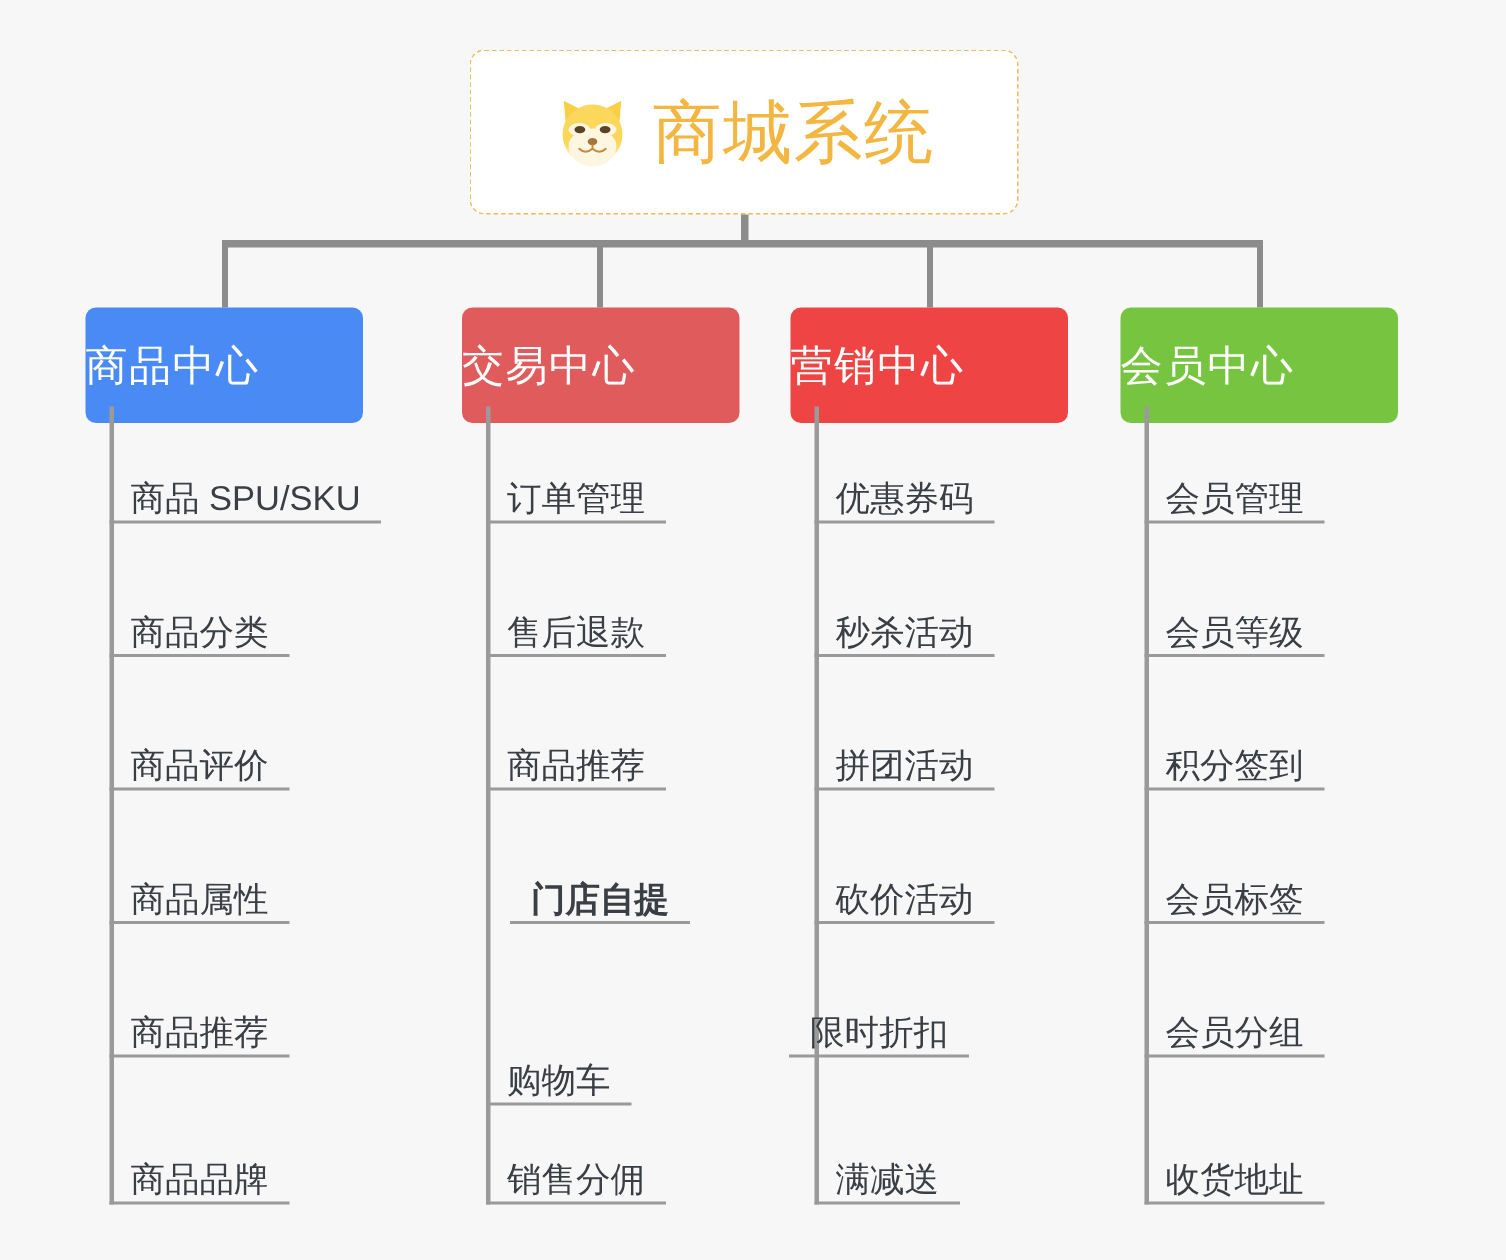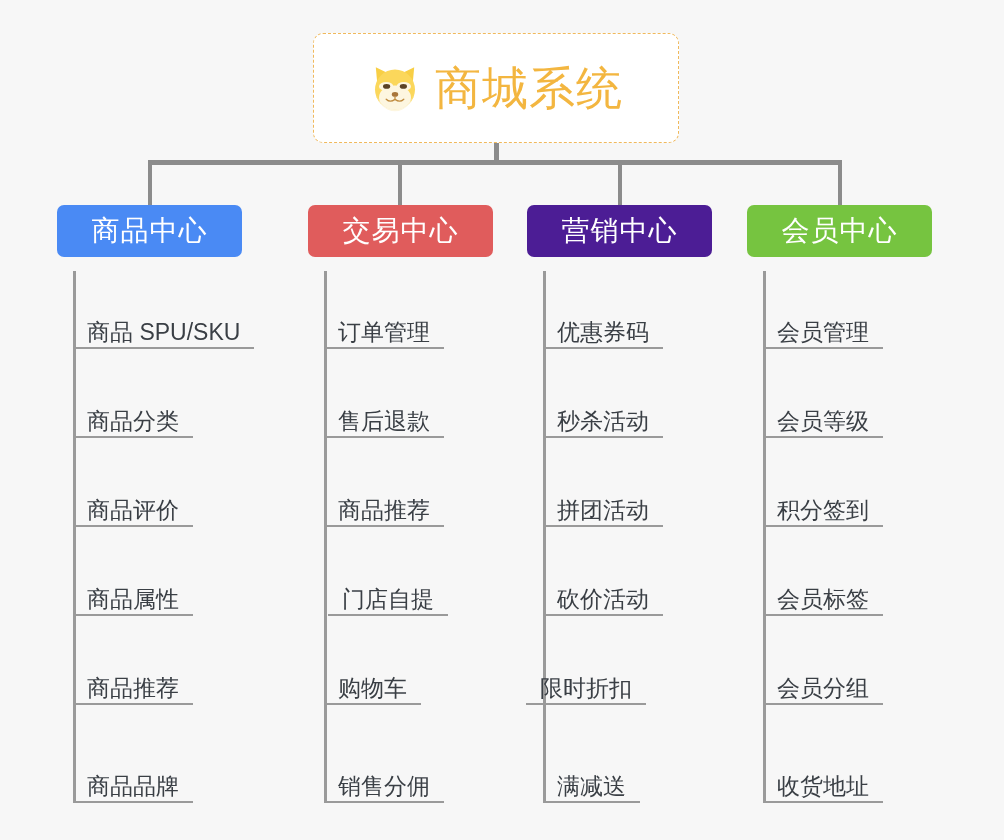--- a/index.html
+++ b/index.html
@@ -53,25 +53,24 @@
     position: absolute;
     background: #8c8c8c;
   }
   .conn-v { width: 4px; }
   .conn-h { height: 4px; }
 
   
   .cat-head {
     position: absolute;
     top: 205px;
-    height: 52px;
+    height: 77px;
     border-radius: 7px;
     display: flex;
     align-items: center;
-    justify-content: center;
     color: #ffffff;
     font-size: 28px;
     letter-spacing: 1px;
     white-space: nowrap;
   }
 
   
   .spine {
     position: absolute;
     width: 3px;
@@ -165,31 +164,31 @@
 
   <div class="leaf" style="left:324px; top:305px;">
     <span class="leaf-label">订单管理</span>
   </div>
   <div class="leaf" style="left:324px; top:394px;">
     <span class="leaf-label">售后退款</span>
   </div>
   <div class="leaf" style="left:324px; top:483px;">
     <span class="leaf-label">商品推荐</span>
   </div>
-  <div class="leaf" style="left:328px; top:572px;">
+  <div class="leaf" style="left:340px; top:572px;font-weight:bold;">
     <span class="leaf-label">门店自提</span>
   </div>
-  <div class="leaf" style="left:324px; top:661px;text-align:right;">
+  <div class="leaf" style="left:324px; top:693px;text-align:right;">
     <span class="leaf-label">购物车</span>
   </div>
   <div class="leaf" style="left:324px; top:759px;">
     <span class="leaf-label">销售分佣</span>
   </div>
 
-  <div class="cat-head" style="left: 527px; width: 185px; background: #4c1d95;">
+  <div class="cat-head" style="left: 527px; width: 185px; background: #ef4444;">
     <span>营销中心</span>
   </div>
   <div class="spine" style="left:543px; top:271px; height:532px;"></div>
 
   <div class="leaf" style="left:543px; top:305px;">
     <span class="leaf-label">优惠券码</span>
   </div>
   <div class="leaf" style="left:543px; top:394px;">
     <span class="leaf-label">秒杀活动</span>
   </div>

